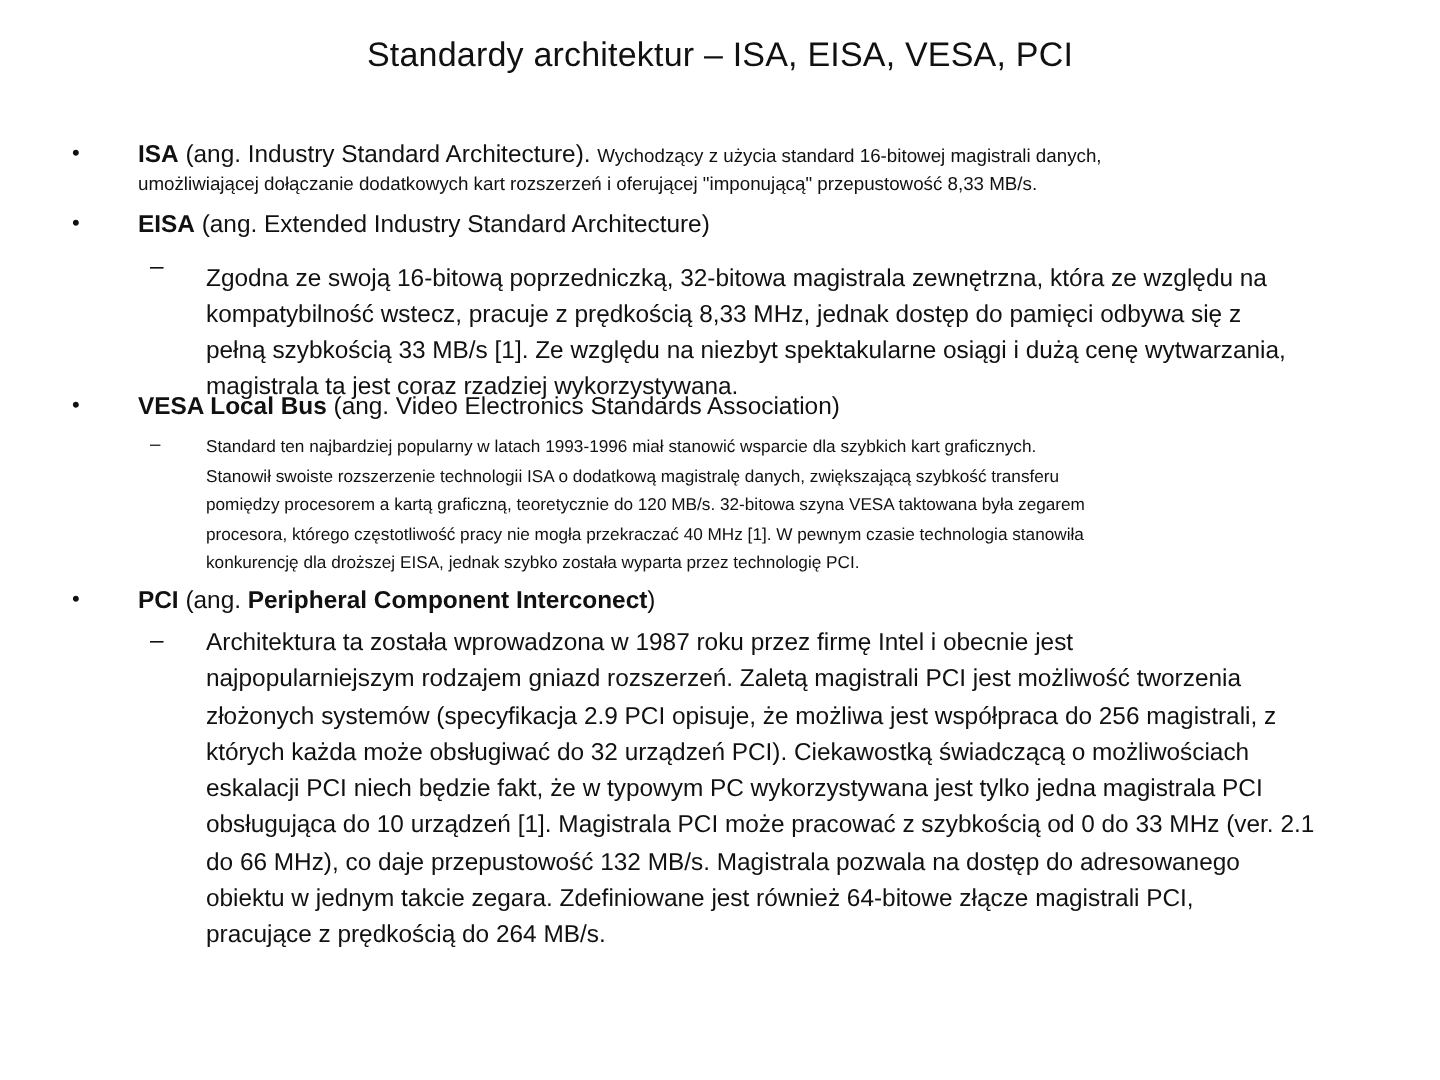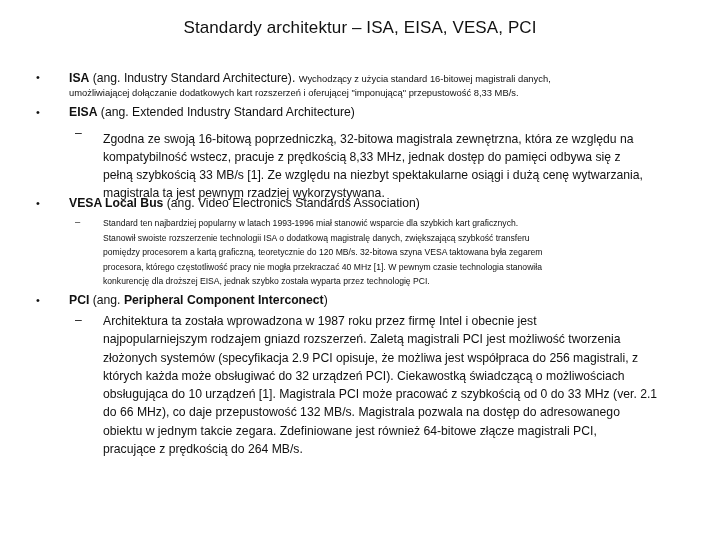--- a/index.html
+++ b/index.html
@@ -48,21 +48,21 @@
   <div class="item" style="top:104px;">
     <span class="bullet" style="top:2px;">•</span>
     <div class="l1 sz12" style="line-height:17px;">
       <b>EISA</b><span> (ang. Extended Industry Standard Architecture)</span>
     </div>
     <span class="dash sz12" style="top:22px;">–</span>
     <div class="l2 sz12" style="top:26px; line-height:18px;">
       <span class="line">Zgodna ze swoją 16-bitową poprzedniczką, 32-bitowa magistrala zewnętrzna, która ze względu na</span>
       <span class="line">kompatybilność wstecz, pracuje z prędkością 8,33 MHz, jednak dostęp do pamięci odbywa się z</span>
       <span class="line">pełną szybkością 33 MB/s [1]. Ze względu na niezbyt spektakularne osiągi i dużą cenę wytwarzania,</span>
-      <span class="line">magistrala ta jest pewnym rzadziej wykorzystywana.</span>
+      <span class="line">magistrala ta jest coraz rzadziej wykorzystywana.</span>
     </div>
   </div>
 
   <div class="item" style="top:195px;">
     <span class="bullet" style="top:2px;">•</span>
     <div class="l1 sz12" style="line-height:17px;">
       <b>VESA Local Bus</b><span> (ang. Video Electronics Standards Association)</span>
     </div>
     <span class="dash sz10" style="top:21px;">–</span>
     <div class="l2 sz8" style="top:21px; line-height:14.5px;">
@@ -78,20 +78,21 @@
     <span class="bullet" style="top:2px;">•</span>
     <div class="l1 sz12" style="line-height:17px;">
       <b>PCI</b><span> (ang. </span><b>Peripheral Component Interconect</b><span>)</span>
     </div>
     <span class="dash sz12" style="top:21px;">–</span>
     <div class="l2 sz12" style="top:20px; line-height:18.3px;">
       <span class="line">Architektura ta została wprowadzona w 1987 roku przez firmę Intel i obecnie jest</span>
       <span class="line">najpopularniejszym rodzajem gniazd rozszerzeń. Zaletą magistrali PCI jest możliwość tworzenia</span>
       <span class="line">złożonych systemów (specyfikacja 2.9 PCI opisuje, że możliwa jest współpraca do 256 magistrali, z</span>
       <span class="line">których każda może obsługiwać do 32 urządzeń PCI). Ciekawostką świadczącą o możliwościach</span>
+      <span class="line">eskalacji PCI niech będzie fakt, że w typowym PC wykorzystywana jest tylko jedna magistrala PCI</span>
       <span class="line">obsługująca do 10 urządzeń [1]. Magistrala PCI może pracować z szybkością od 0 do 33 MHz (ver. 2.1</span>
       <span class="line">do 66 MHz), co daje przepustowość 132 MB/s. Magistrala pozwala na dostęp do adresowanego</span>
       <span class="line">obiektu w jednym takcie zegara. Zdefiniowane jest również 64-bitowe złącze magistrali PCI,</span>
       <span class="line">pracujące z prędkością do 264 MB/s.</span>
     </div>
   </div>
 
 </div>
 
 </body></html>

